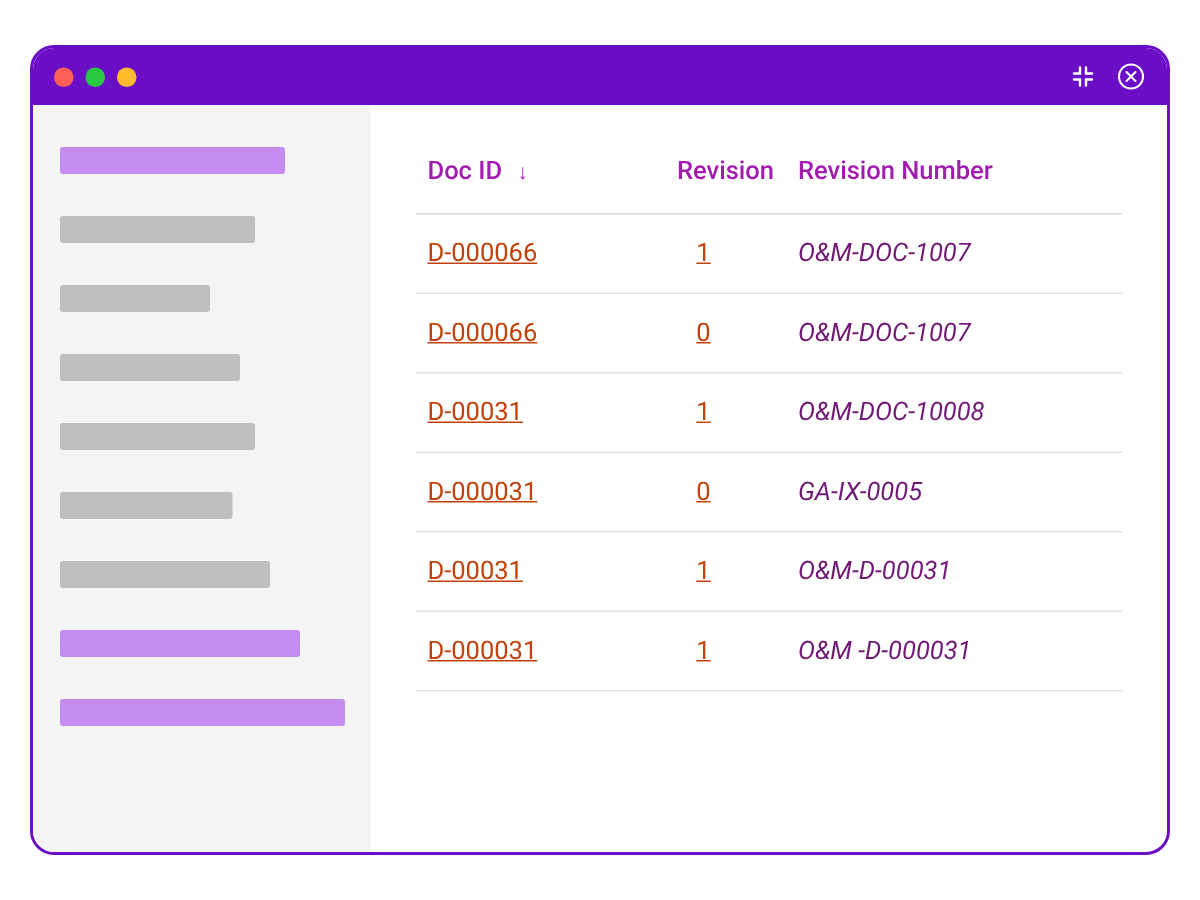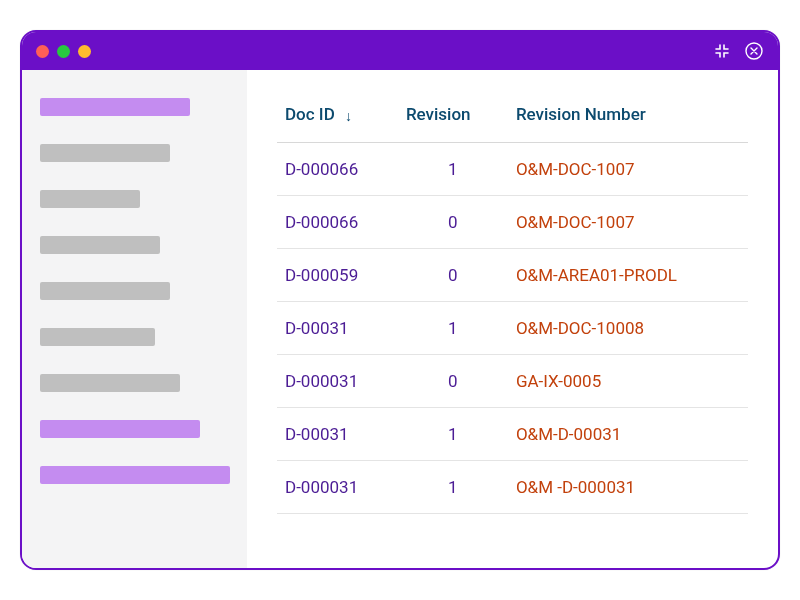--- a/index.html
+++ b/index.html
@@ -78,44 +78,45 @@
     overflow: hidden;
   }
   table {
     width: 100%;
     border-collapse: collapse;
     font-size: 17px;
   }
   thead th {
     text-align: left;
     font-weight: 500;
-    color: #0c4a6e;
+    color: #a21caf;
     padding: 14px 8px 18px 8px;
     border-bottom: 1px solid #d8d8d8;
     white-space: nowrap;
   }
   thead th .sort-arrow {
     display: inline-block;
     margin-left: 6px;
     font-size: 14px;
     vertical-align: middle;
   }
   tbody td {
     padding: 16px 8px;
     border-bottom: 1px solid #e4e4e4;
     color: #1a1a1a;
     white-space: nowrap;
   }
   tbody td.doc-id a, tbody td.rev a {
-    color: #4c1d95;
+    color: #c2410c;
+    text-decoration: underline;
     cursor: pointer;
   }
   tbody td.rev { text-align: center; width: 110px; }
-  thead th.rev-h { text-align: left; width: 110px; }
-  tbody td.seq { color: #c2410c; }
+  thead th.rev-h { text-align: right; width: 110px; }
+  tbody td.seq { color: #701a75; font-style: italic; }
 </style>
 </head>
 <body>
 
 <div class="window">
   <div class="titlebar">
     <div class="traffic-lights">
       <span class="tl tl-red"></span>
       <span class="tl tl-green"></span>
       <span class="tl tl-yellow"></span>
@@ -172,25 +173,20 @@
               <td class="doc-id"><a>D-000066</a></td>
               <td class="rev"><a>1</a></td>
               <td class="seq">O&amp;M-DOC-1007</td>
             </tr>
             <tr>
               <td class="doc-id"><a>D-000066</a></td>
               <td class="rev"><a>0</a></td>
               <td class="seq">O&amp;M-DOC-1007</td>
             </tr>
             <tr>
-              <td class="doc-id"><a>D-000059</a></td>
-              <td class="rev"><a>0</a></td>
-              <td class="seq">O&amp;M-AREA01-PRODL</td>
-            </tr>
-            <tr>
               <td class="doc-id"><a>D-00031</a></td>
               <td class="rev"><a>1</a></td>
               <td class="seq">O&amp;M-DOC-10008</td>
             </tr>
             <tr>
               <td class="doc-id"><a>D-000031</a></td>
               <td class="rev"><a>0</a></td>
               <td class="seq">GA-IX-0005</td>
             </tr>
             <tr>

